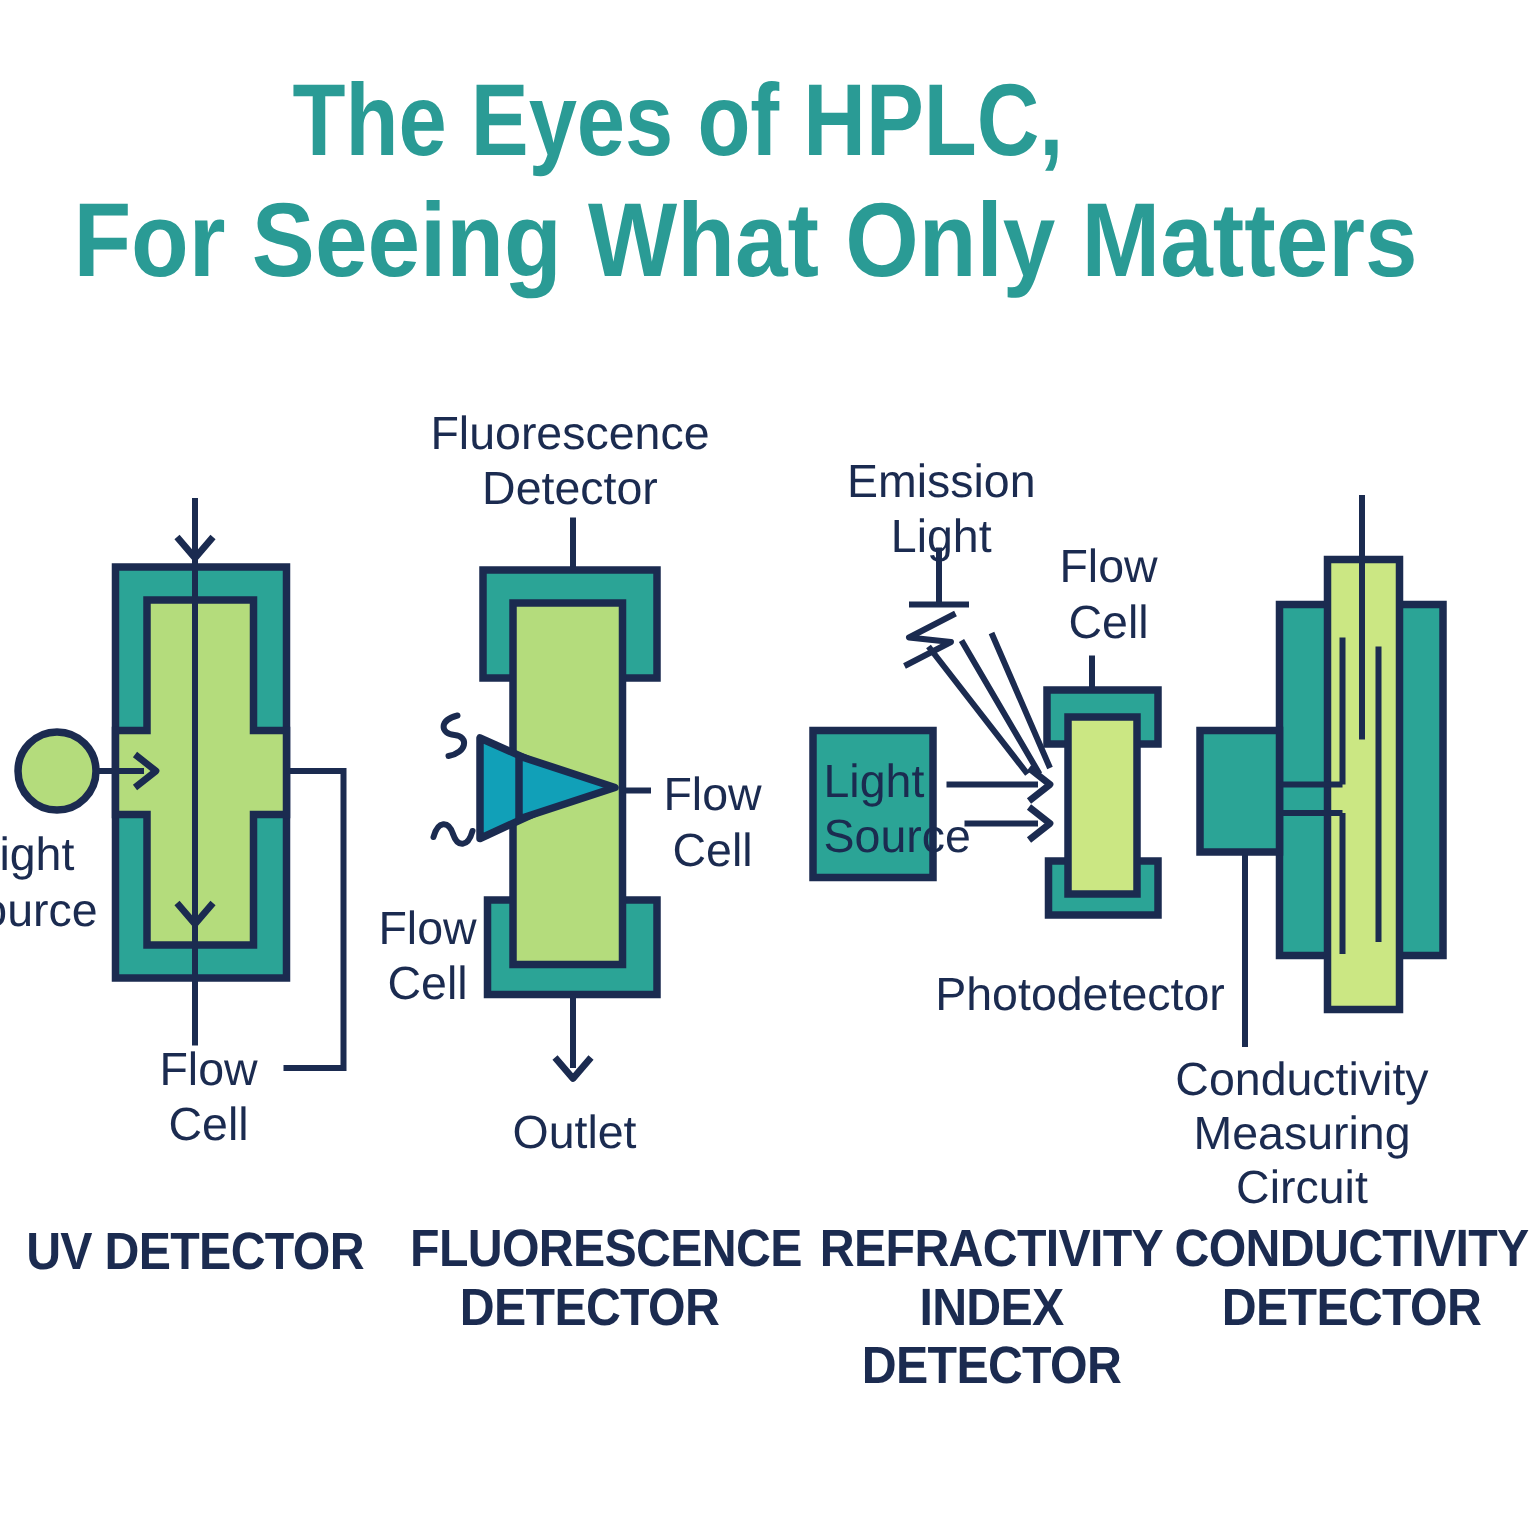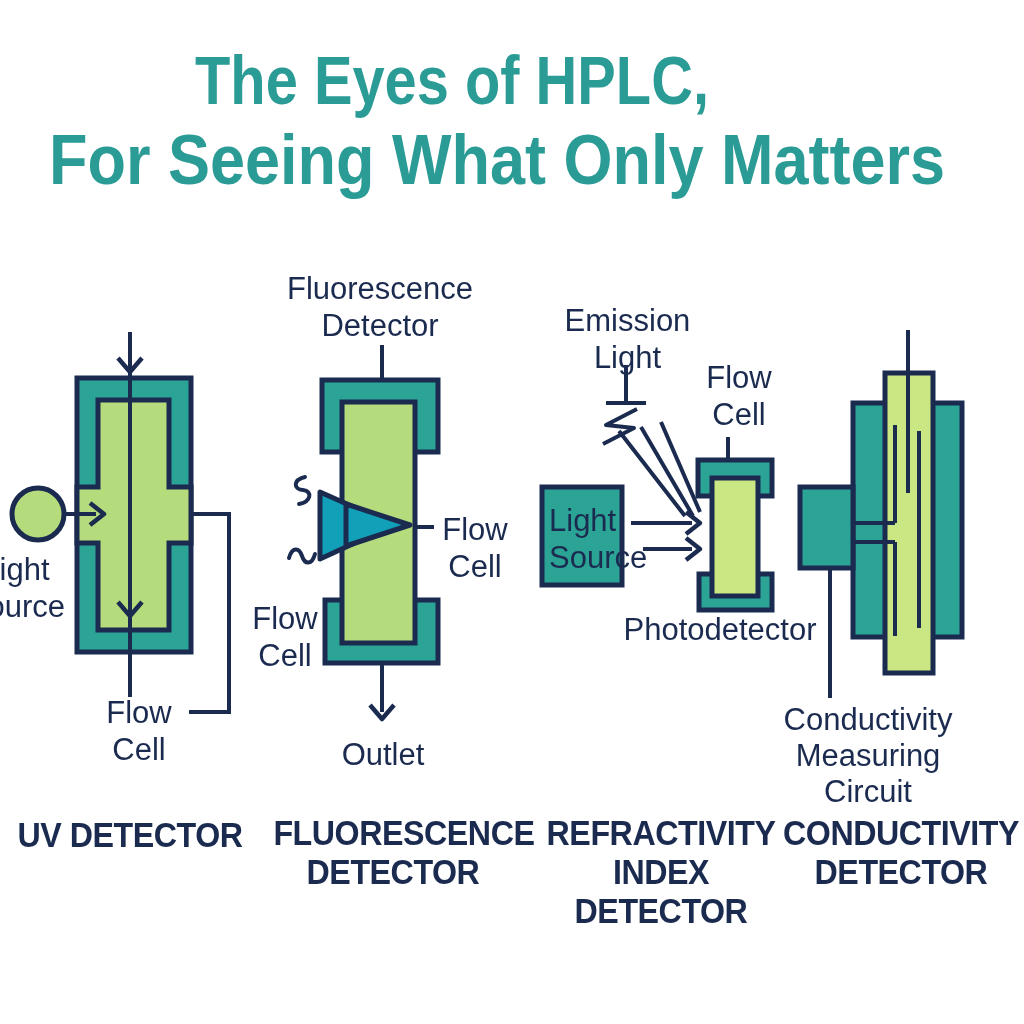--- a/index.html
+++ b/index.html
@@ -92,21 +92,21 @@
   <div class="label" style="left:241px;top:600px;width:88px;">Flow
 Cell</div>
   <div class="label" style="left:333px;top:736px;width:100px;">Outlet</div>
 
   <div class="label" style="left:550px;top:289px;width:155px;margin-top:13px;">Emission
 Light</div>
   <div class="label" style="left:695px;top:359px;width:88px;">Flow
 Cell</div>
   <div class="label label-left" style="left:549px;top:502px;width:130px;">Light
 Source</div>
-  <div class="label" style="left:610px;top:611px;width:220px;">Photodetector</div>
+  <div class="label" style="left:610px;top:644px;width:220px;">Photodetector</div>
 
   <div class="label" style="left:758px;top:702px;width:220px;line-height:36px;">Conductivity
 Measuring
 Circuit</div>
 
   <div class="caption cap-uv">UV DETECTOR</div>
   <div class="caption cap-fluor">FLUORESCENCE
 DETECTOR</div>
   <div class="caption cap-refr">REFRACTIVITY
 INDEX DETECTOR</div>

